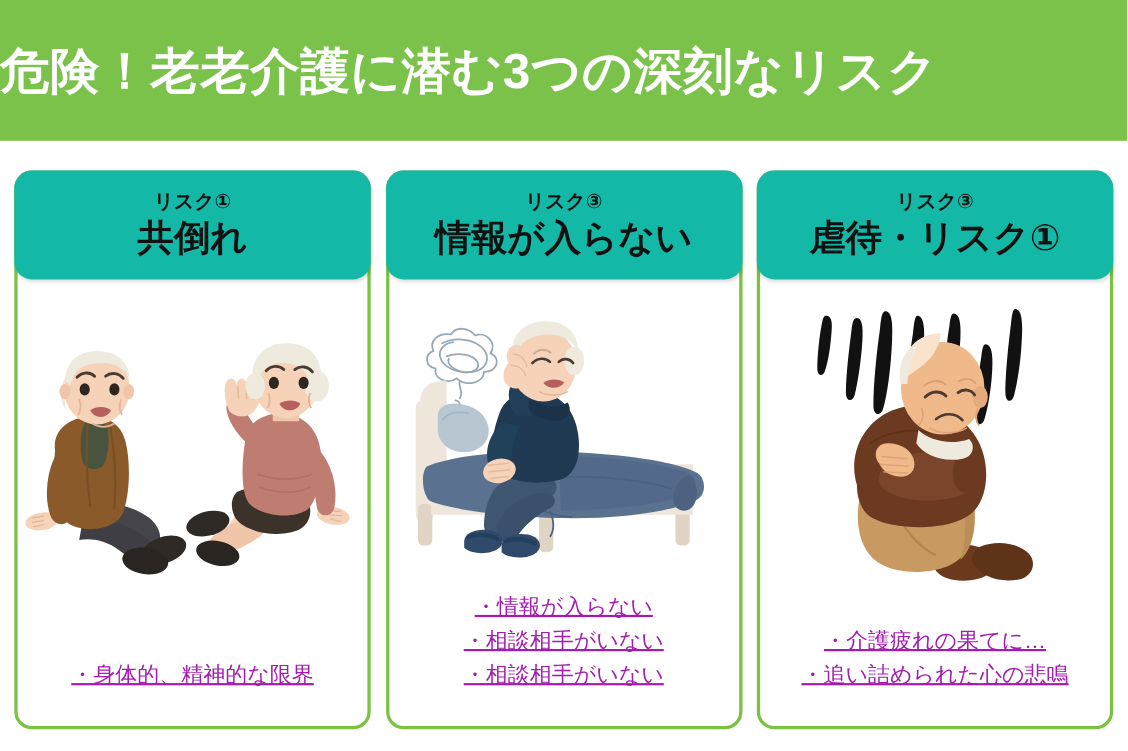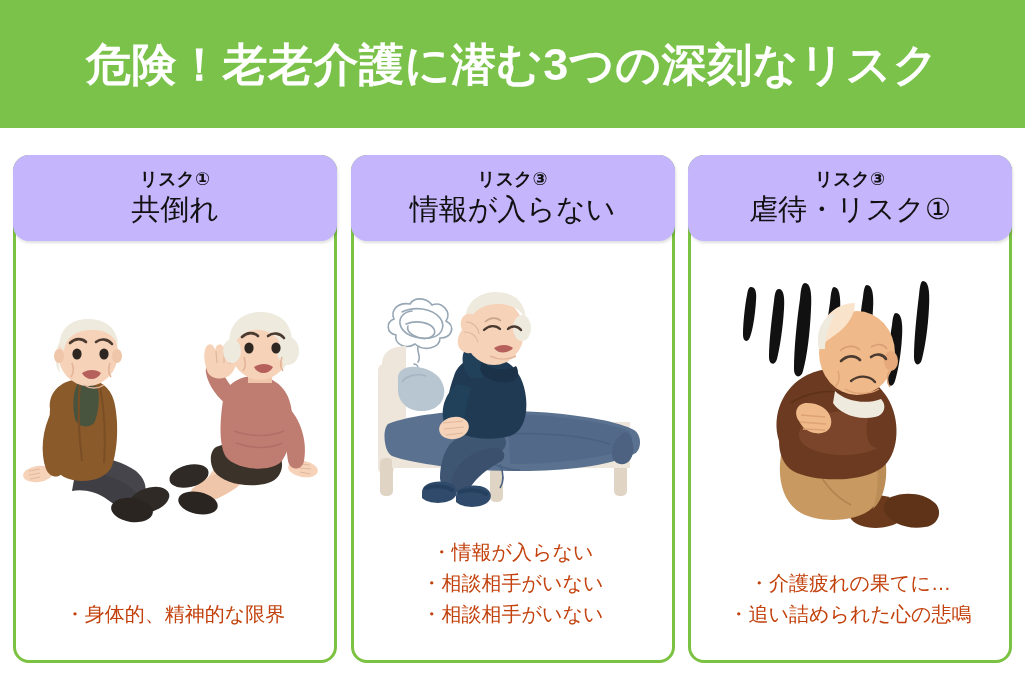--- a/index.html
+++ b/index.html
@@ -14,21 +14,21 @@
     overflow: hidden;
   }
 
   
   .banner {
     width: 1025px;
     height: 128px;
     background: #7ac24a;
     display: flex;
     align-items: center;
-    justify-content: center;
+    justify-content: flex-start;
     box-sizing: border-box;
   }
   .banner-title {
     color: #ffffff;
     font-size: 45px;
     font-weight: bold;
     letter-spacing: 0.5px;
     line-height: 1;
     white-space: nowrap;
   }
@@ -50,41 +50,41 @@
     background: #ffffff;
     position: relative;
     display: flex;
     flex-direction: column;
   }
   .card-header {
     position: absolute;
     top: -3px;
     left: -3px;
     width: 324px;
-    height: 86px;
-    background: #c4b5fd;
+    height: 99px;
+    background: #14b8a6;
     border-radius: 16px;
     box-sizing: border-box;
     display: flex;
     flex-direction: column;
     align-items: center;
     justify-content: center;
     box-shadow: 1px 2px 3px rgba(0,0,0,0.13);
     z-index: 3;
   }
   .card-kicker {
     font-size: 18px;
     font-weight: bold;
     color: #111111;
     line-height: 1.1;
     margin-bottom: 4px;
   }
   .card-title {
-    font-size: 29px;
-    font-weight: normal;
+    font-size: 33px;
+    font-weight: bold;
     color: #111111;
     line-height: 1.1;
     white-space: nowrap;
   }
 
   .card-illustration {
     margin-top: 99px;
     flex: 1 1 auto;
     display: flex;
     align-items: center;
@@ -92,23 +92,24 @@
     overflow: hidden;
   }
   .card-illustration svg { display: block; }
 
   .card-bullets {
     padding: 0 6px 30px 6px;
     text-align: center;
   }
   .bullet {
     font-size: 20px;
-    color: #c2410c;
+    color: #a21caf;
     line-height: 1.55;
     white-space: nowrap;
+    text-decoration: underline;
   }
 </style>
 </head>
 <body>
 
 <div class="banner">
   <div class="banner-title">危険！老老介護に潜む3つの深刻なリスク</div>
 </div>
 
 <div class="cards">

